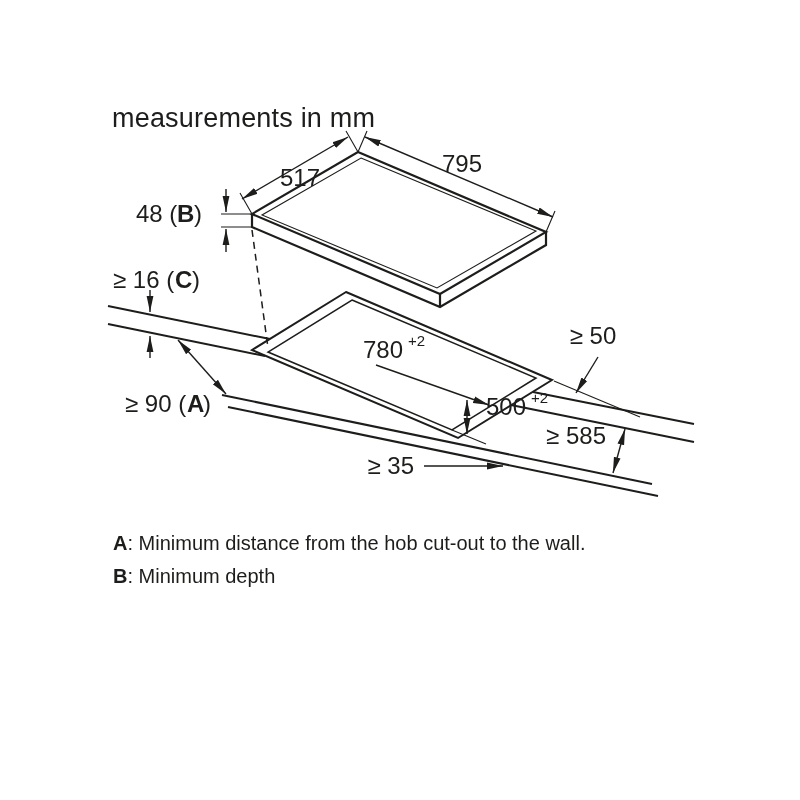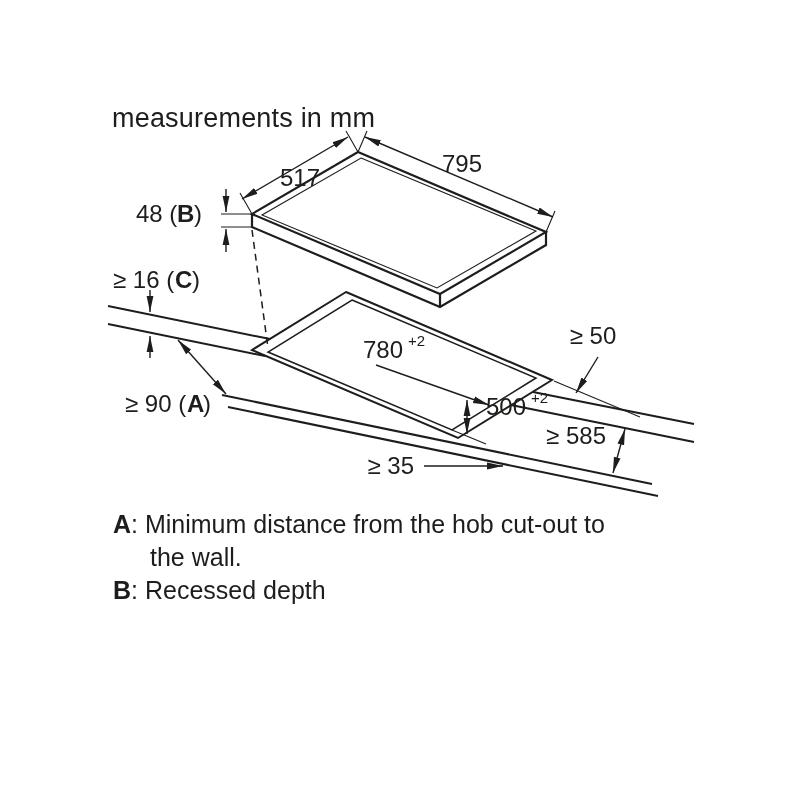--- a/index.html
+++ b/index.html
@@ -23,23 +23,23 @@
   }
   svg.diagram text{
     font-family:"Liberation Sans", sans-serif;
     font-size:24px;
     fill:#1d1d1b;
   }
   svg.diagram text.sup{font-size:15px;}
   svg.diagram text.bold{font-weight:bold;}
   .legend{
     position:absolute;
-    left:113px;top:508px;
+    left:113px;top:527px;
     width:515px;
-    font-size:25px;
+    font-size:20px;
     line-height:33px;
   }
   .legend-item{
     padding-left:37px;
     text-indent:-37px;
   }
   .legend-key{font-weight:bold;}
 </style>
 </head>
 <body>
@@ -126,17 +126,17 @@
     <text x="593" y="344" text-anchor="middle">≥ 50</text>
     <text x="606" y="444" text-anchor="end">≥ 585</text>
     <text x="414" y="474" text-anchor="end">≥ 35</text>
   </svg>
 
   <div class="legend">
     <div class="legend-item">
       <span class="legend-key">A</span><span class="legend-text">: Minimum distance from the hob cut-out to the wall.</span>
     </div>
     <div class="legend-item">
-      <span class="legend-key">B</span><span class="legend-text">: Recessed depth</span>
+      <span class="legend-key">B</span><span class="legend-text">: Minimum depth</span>
     </div>
   </div>
 
 </div>
 
 </body></html>

